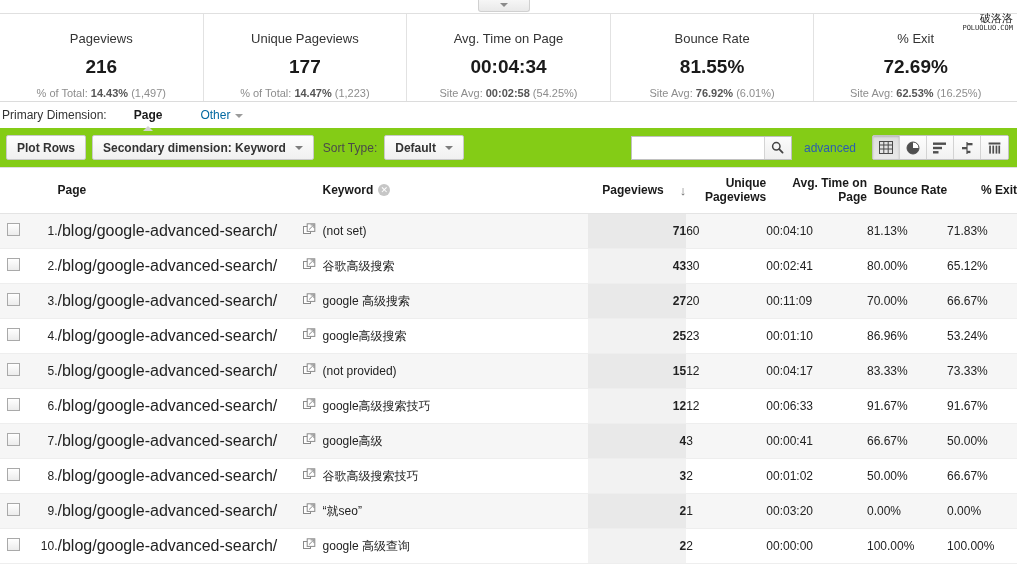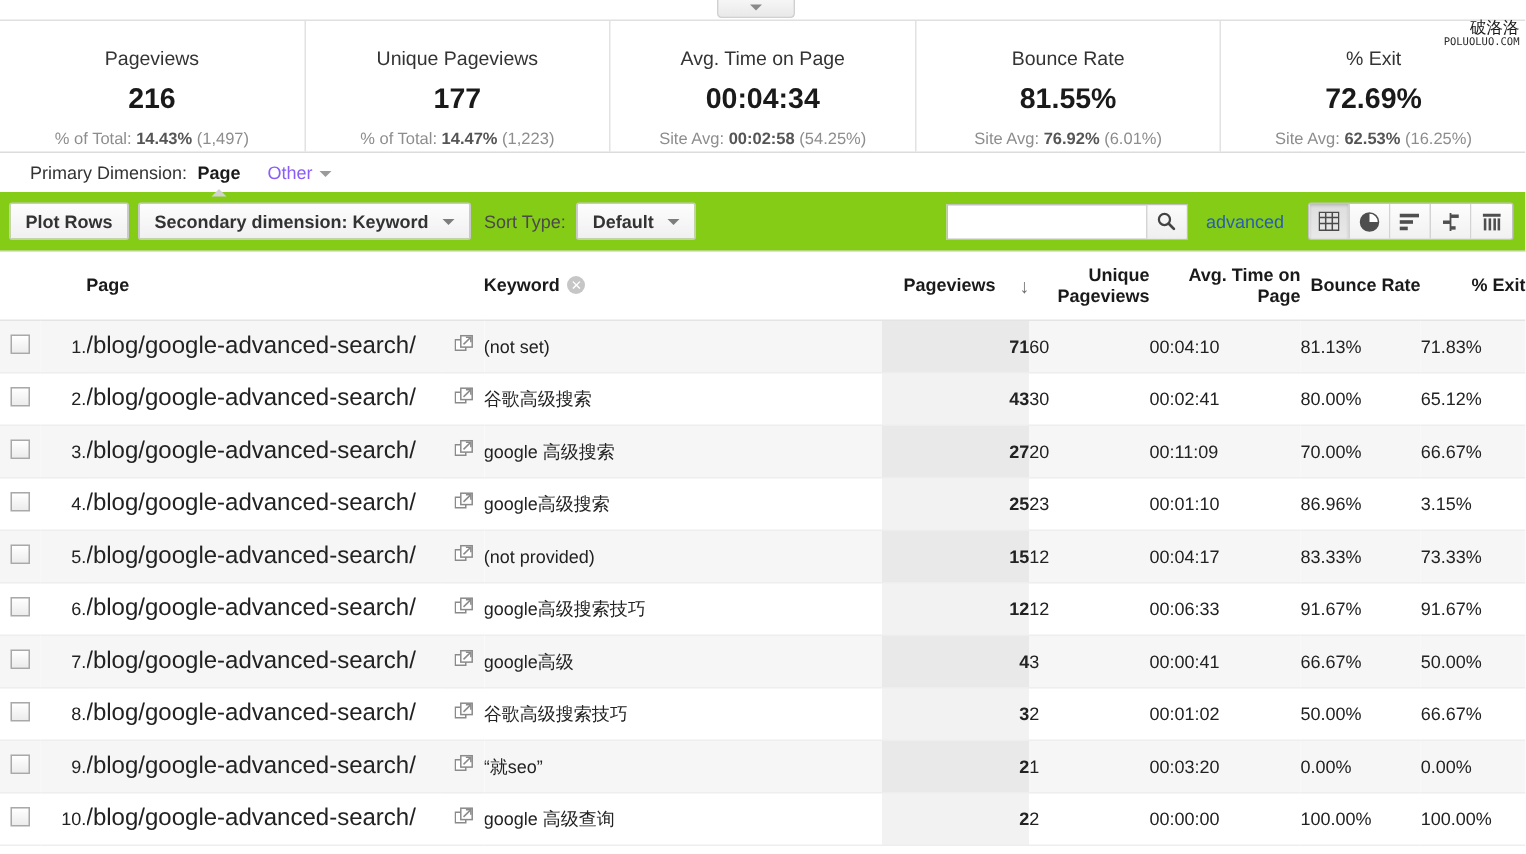--- a/index.html
+++ b/index.html
@@ -104,44 +104,45 @@
     color: #8d8d8d;
     white-space: nowrap;
   }
   .metric .m-sub b { color: #555555; }
 
   
   .primdim {
     height: 26px;
     display: flex;
     align-items: center;
-    padding-left: 20px;
+    padding-left: 2px;
     font-size: 12px;
     position: relative;
+    gap: 20px;
   }
   .primdim .pd-label { color: #333333; margin-right: 7px; }
   .primdim .pd-active {
     font-weight: bold;
     color: #1a1a1a;
     margin-right: 18px;
     position: relative;
   }
   .primdim .pd-active::after {
     content: "";
     position: absolute;
     left: 50%;
     margin-left: -5px;
     bottom: -9px;
     width: 0; height: 0;
     border-left: 5px solid transparent;
     border-right: 5px solid transparent;
     border-bottom: 5px solid #d2d2d2;
   }
   .primdim .pd-other {
-    color: #8b5cf6;
+    color: #0369a1;
     cursor: pointer;
   }
   .primdim .pd-caret {
     display: inline-block;
     margin-left: 5px;
     width: 0; height: 0;
     border-left: 4px solid transparent;
     border-right: 4px solid transparent;
     border-top: 4px solid #9b9b9b;
     vertical-align: middle;
@@ -575,21 +576,21 @@
           <path d="M6 6.6 L10.6 2.1" stroke="#8a8a8a" stroke-width="1"></path>
           <path d="M7.6 1.9 L10.9 1.9 L10.9 5.1" fill="none" stroke="#8a8a8a" stroke-width="1"></path>
         </svg>
       </span>
     </td>
     <td class="cell-kw">google高级搜索</td>
     <td class="cell-pv">25</td>
     <td class="cell-upv">23</td>
     <td class="cell-time">00:01:10</td>
     <td class="cell-bounce">86.96%</td>
-    <td class="cell-exit">3.15%</td>
+    <td class="cell-exit">53.24%</td>
   </tr>
       <tr class="odd">
     <td class="cell-check"><span class="rowcheck"></span></td>
     <td class="cell-num">5.</td>
     <td class="cell-page">/blog/google-advanced-search/</td>
     <td class="cell-kwic">
       <span class="extlink">
         <svg width="13" height="13" viewBox="0 0 13 13">
           <rect x="0.5" y="3.5" width="7" height="7" fill="#ffffff" stroke="#8a8a8a"></rect>
           <rect x="4.2" y="0.8" width="7.6" height="7.6" fill="#ffffff" stroke="#8a8a8a"></rect>

